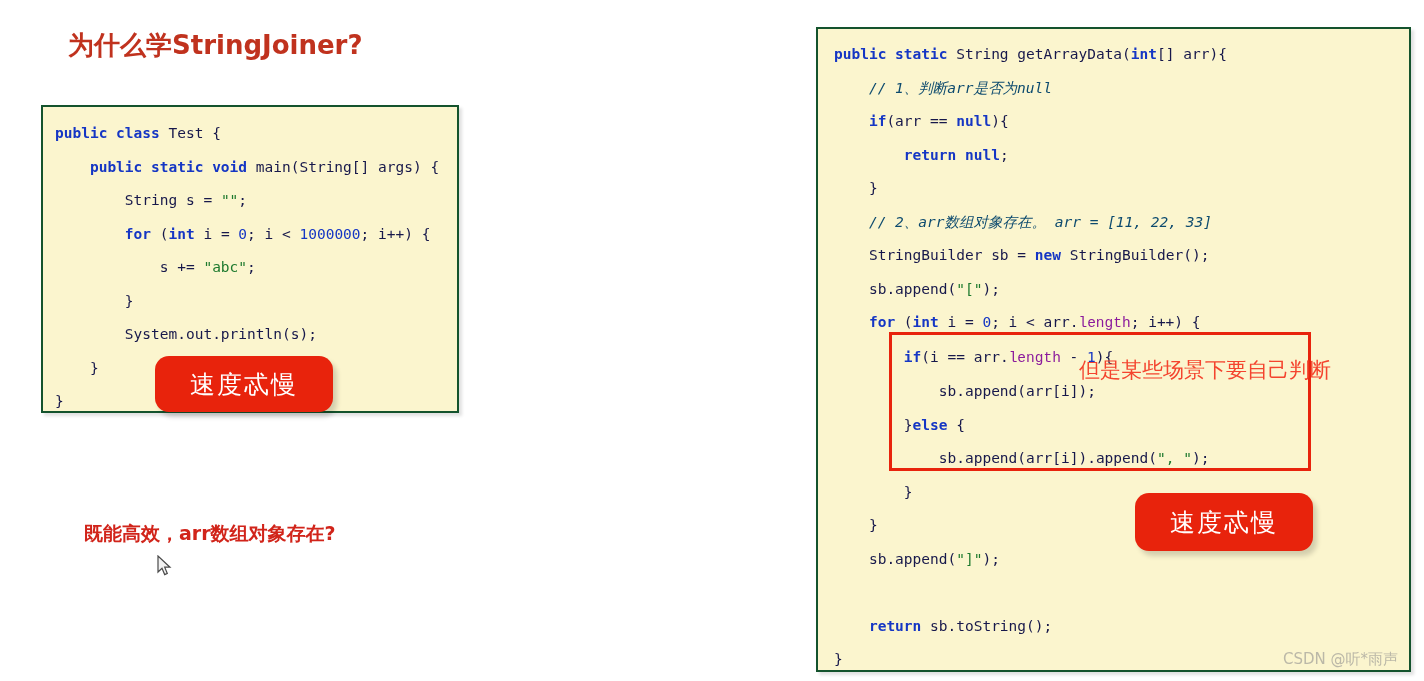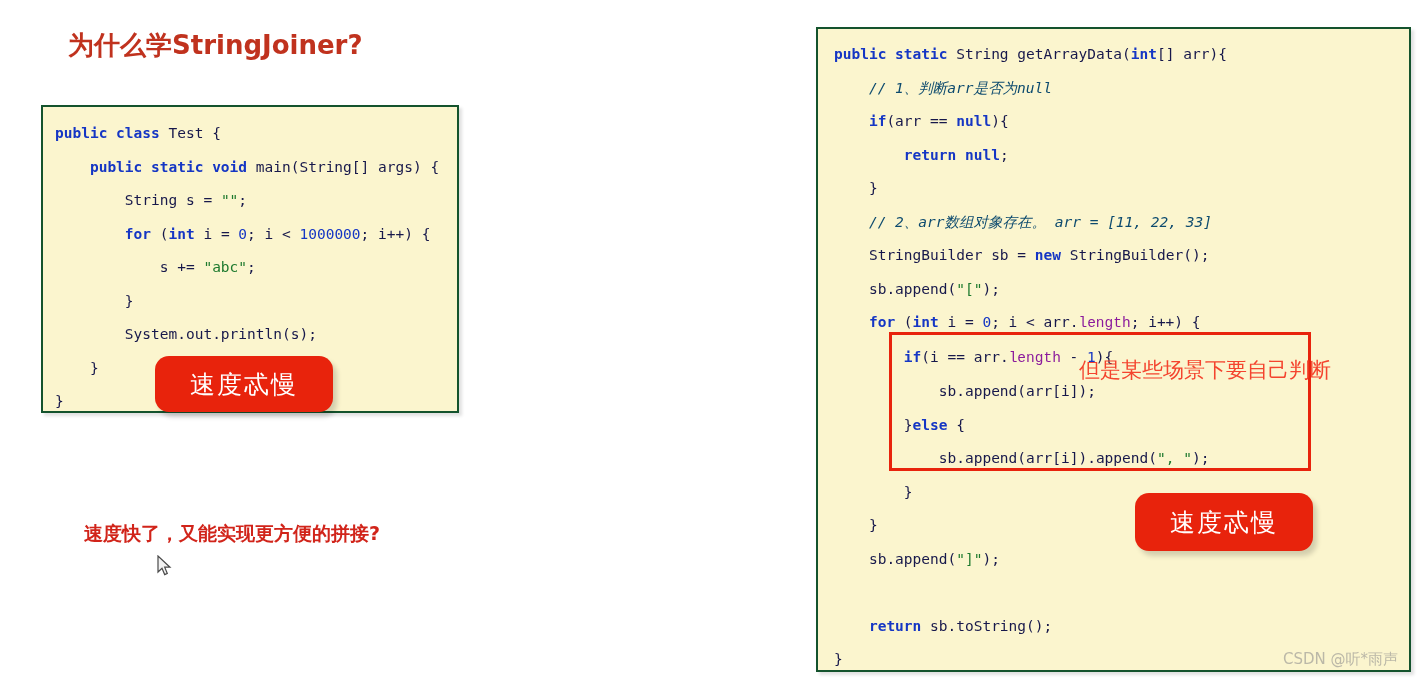--- a/index.html
+++ b/index.html
@@ -162,21 +162,21 @@
 <body>
 
 <div id="slide-title">为什么学StringJoiner?</div>
 
 <div class="code-panel" id="code-panel-left">
   <div class="code-body" id="left-code-body"><div class="code-line"><span class="kw">public </span><span class="kw">class </span><span class="plain">Test {</span></div><div class="code-line"><span class="plain">    </span><span class="kw">public </span><span class="kw">static </span><span class="kw">void </span><span class="plain">main(String[] args) {</span></div><div class="code-line"><span class="plain">        String s = </span><span class="str">""</span><span class="plain">;</span></div><div class="code-line"><span class="plain">        </span><span class="kw">for </span><span class="plain">(</span><span class="kw">int </span><span class="plain">i = </span><span class="num">0</span><span class="plain">; i &lt; </span><span class="num">1000000</span><span class="plain">; i++) {</span></div><div class="code-line"><span class="plain">            s += </span><span class="str">"abc"</span><span class="plain">;</span></div><div class="code-line"><span class="plain">        }</span></div><div class="code-line"><span class="plain">        System.out.println(s);</span></div><div class="code-line"><span class="plain">    }</span></div><div class="code-line"><span class="plain">}</span></div></div>
 </div>
 
 <div class="badge" id="badge-slow">速度忒慢</div>
 
-<div id="bottom-question">速度快了，又能实现更方便的拼接?</div>
+<div id="bottom-question">既能高效，arr数组对象存在?</div>
 
 <svg id="mouse-cursor" viewBox="0 0 16 22" xmlns="http://www.w3.org/2000/svg">
   <path d="M1 1 L1 17 L5 13.2 L7.7 19.6 L10.3 18.4 L7.7 12.2 L13 12.2 Z" fill="#f2f2f2" stroke="#4a4a4a" stroke-width="1.2"></path>
 </svg>
 
 <div class="code-panel" id="code-panel-right">
   <div class="code-body" id="right-code-body"><div class="code-line"><span class="kw">public </span><span class="kw">static </span><span class="plain">String </span><span class="plain">getArrayData(</span><span class="kw">int</span><span class="plain">[] arr){</span></div><div class="code-line"><span class="cmt">    // 1、判断arr是否为null</span></div><div class="code-line"><span class="plain">    </span><span class="kw">if</span><span class="plain">(arr == </span><span class="kw">null</span><span class="plain">){</span></div><div class="code-line"><span class="plain">        </span><span class="kw">return </span><span class="kw">null</span><span class="plain">;</span></div><div class="code-line"><span class="plain">    }</span></div><div class="code-line"><span class="cmt">    // 2、arr数组对象存在。 arr = [11, 22, 33]</span></div><div class="code-line"><span class="plain">    StringBuilder sb = </span><span class="kw">new </span><span class="plain">StringBuilder();</span></div><div class="code-line"><span class="plain">    sb.append(</span><span class="str">"["</span><span class="plain">);</span></div><div class="code-line"><span class="plain">    </span><span class="kw">for </span><span class="plain">(</span><span class="kw">int </span><span class="plain">i = </span><span class="num">0</span><span class="plain">; i &lt; arr.</span><span class="fld">length</span><span class="plain">; i++) {</span></div><div class="code-line"><span class="plain">        </span><span class="kw">if</span><span class="plain">(i == arr.</span><span class="fld">length</span><span class="plain"> - </span><span class="num">1</span><span class="plain">){</span></div><div class="code-line"><span class="plain">            sb.append(arr[i]);</span></div><div class="code-line"><span class="plain">        }</span><span class="kw">else </span><span class="plain">{</span></div><div class="code-line"><span class="plain">            sb.append(arr[i]).append(</span><span class="str">", "</span><span class="plain">);</span></div><div class="code-line"><span class="plain">        }</span></div><div class="code-line"><span class="plain">    }</span></div><div class="code-line"><span class="plain">    sb.append(</span><span class="str">"]"</span><span class="plain">);</span></div><div class="code-line">&nbsp;</div><div class="code-line"><span class="plain">    </span><span class="kw">return </span><span class="plain">sb.toString();</span></div><div class="code-line"><span class="plain">}</span></div></div>
 </div>
 
 <div id="annotation-box"></div>

